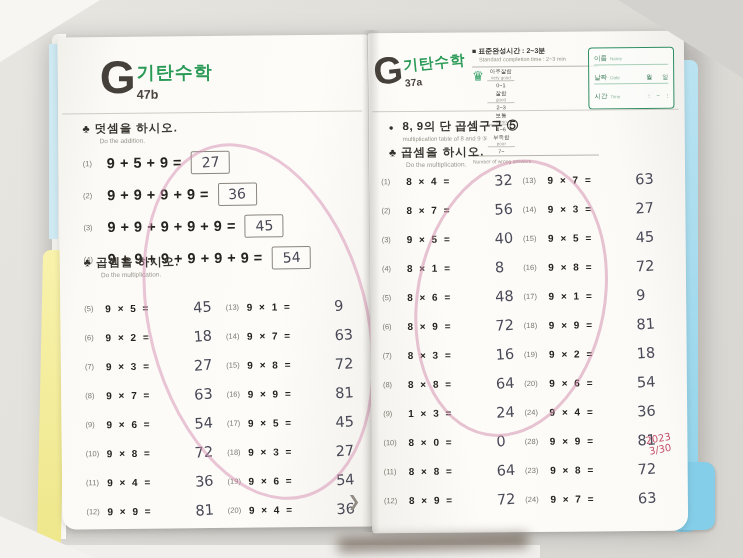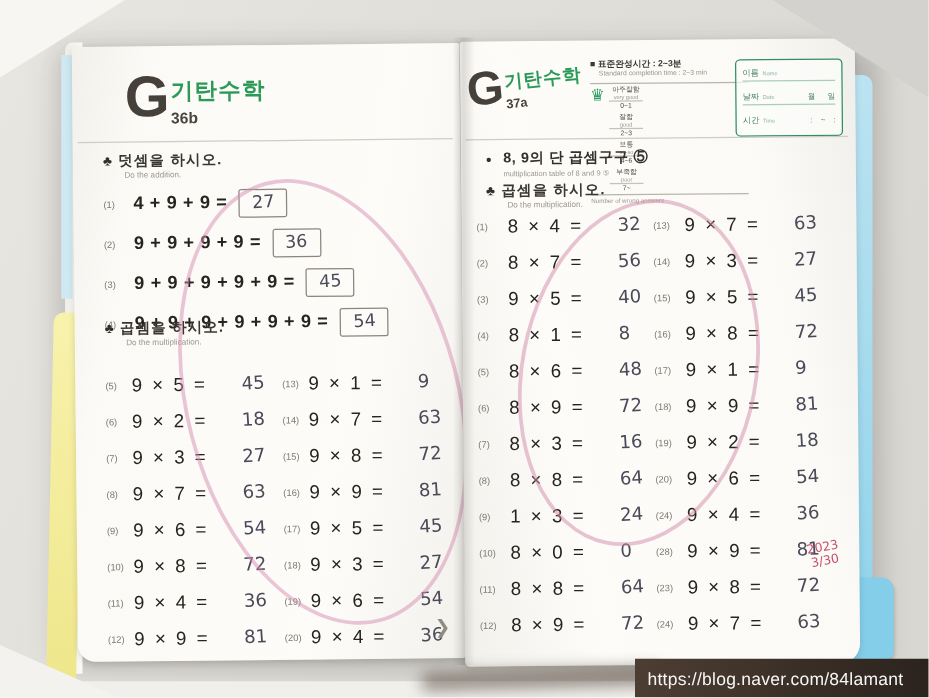--- a/index.html
+++ b/index.html
@@ -55,21 +55,21 @@
   .pnum{font-size:7.5px;color:#7d7870;flex:none;}
   .aexpr{font-size:14.5px;font-weight:bold;color:#27241f;letter-spacing:0.5px;margin-right:9px;white-space:nowrap;}
   .ansbox{min-width:33px;height:21px;border:1.5px solid #8b867e;border-radius:2px;
     display:flex;align-items:center;justify-content:center;padding:0 2px;}
   .hand{font-family:"DejaVu Sans",sans-serif;color:#4a4a58;font-size:14px;
     transform:rotate(-3deg);display:inline-block;}
   .mgrid{display:flex;gap:14px;margin-top:20px;}
   .mcol{display:flex;flex-direction:column;}
   .mrow{display:flex;align-items:center;height:20px;margin-bottom:9px;}
   .mrow .pnum{width:21px;}
-  .mexpr{font-size:15px;font-weight:normal;color:#27241f;letter-spacing:2px;width:84px;white-space:nowrap;}
+  .mexpr{font-size:10px;font-weight:bold;color:#27241f;letter-spacing:2px;width:84px;white-space:nowrap;}
   .mans{margin-left:4px;font-size:14.5px;}
   
   .lp-logo{left:42px;top:20px;}
   .lp-rule{top:76px;}
   .lp-add{position:absolute;left:24px;top:84px;right:8px;}
   .lp-add .rows{margin-top:8px;}
   .lp-mul{position:absolute;left:24px;top:218px;right:6px;}
   .lp-circle{position:absolute;left:88px;top:104px;width:214px;height:358px;
     border:3px solid rgba(213,142,178,0.5);border-radius:50%;transform:rotate(-14deg);z-index:3;}
   .chev{position:absolute;right:12px;bottom:16px;color:#908b84;font-size:15px;}
@@ -124,36 +124,36 @@
     <div class="edge-blue-left"></div>
     <div class="edge-yellow"></div>
     <div class="edge-blue-right"></div>
     <div class="tab-blue"></div>
 
     <div class="page page-left">
       <div class="logo lp-logo">
         <span class="logo-g">G</span>
         <span class="logo-col">
           <span class="logo-kr">기탄수학</span>
-          <span class="logo-page">36b</span>
+          <span class="logo-page">47b</span>
         </span>
       </div>
       <div class="lp-rule"></div>
 
       <div class="lp-add">
         <div class="sec-head">
           <span class="club">♣</span>
           <span class="sec-ko">덧셈을 하시오.</span>
         </div>
         <div class="sec-en">Do the addition.</div>
         <div class="rows">
 
             <div class="arow">
               <span class="pnum">(1)</span>
-              <span class="aexpr">4 + 9 + 9 =</span>
+              <span class="aexpr">9 + 5 + 9 =</span>
               <span class="ansbox">
                 <span class="hand">27</span>
               </span>
             </div>
 
             <div class="arow">
               <span class="pnum">(2)</span>
               <span class="aexpr">9 + 9 + 9 + 9 =</span>
               <span class="ansbox">
                 <span class="hand">36</span>
@@ -534,14 +534,13 @@
     </div>
 
     <div class="gutter"></div>
   </div>
 
   <div class="c-tl"></div>
   <div class="c-tr"></div>
   <div class="c-bl"></div>
   <div class="bottom-strip"></div>
   <div class="url-smudge"></div>
-  <div class="urlbar">https://blog.naver.com/84lamant</div>
 </div>
 
 </body></html>

